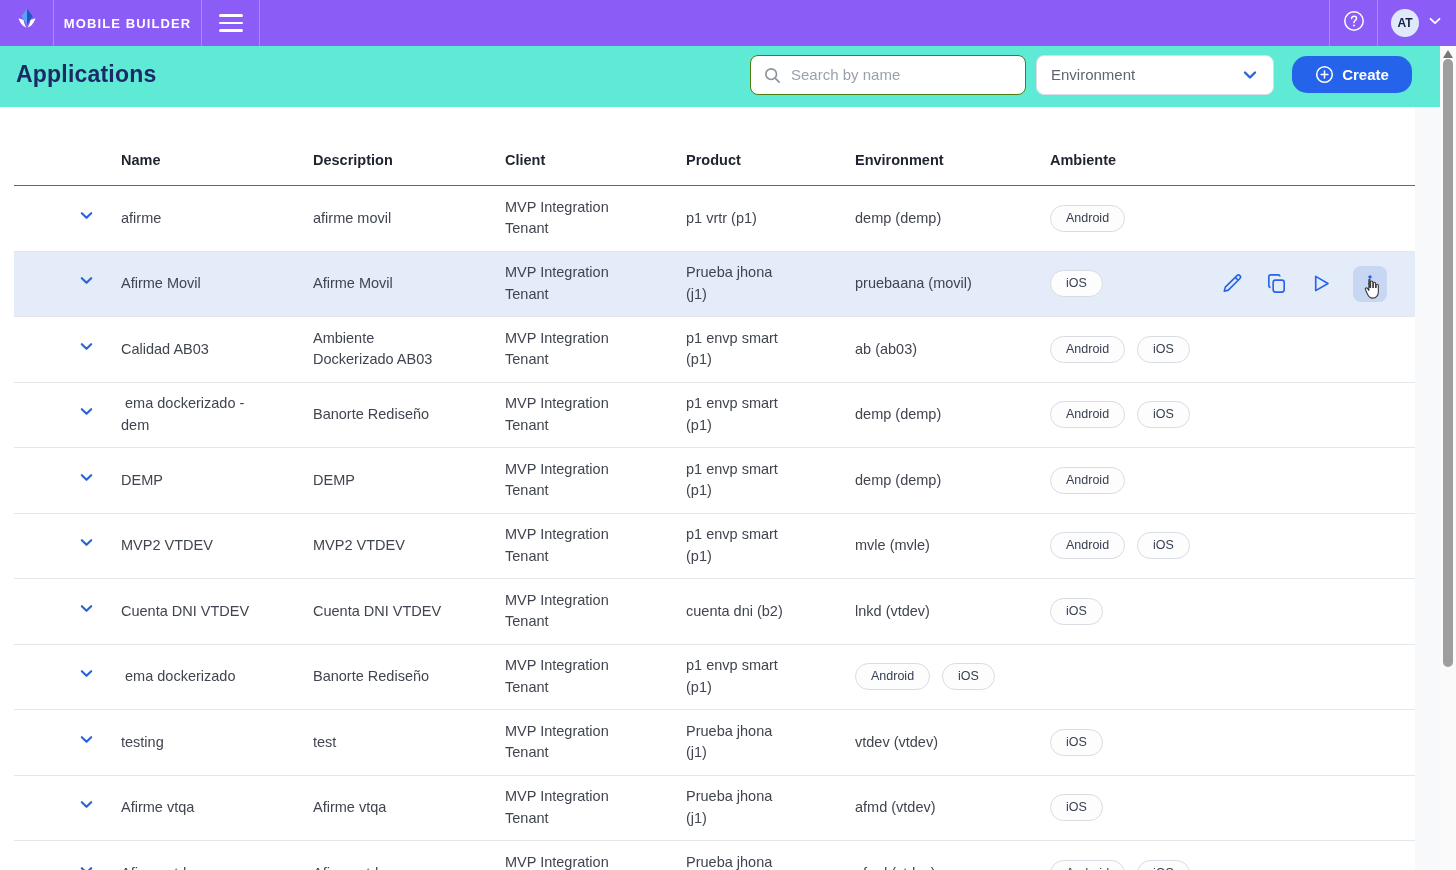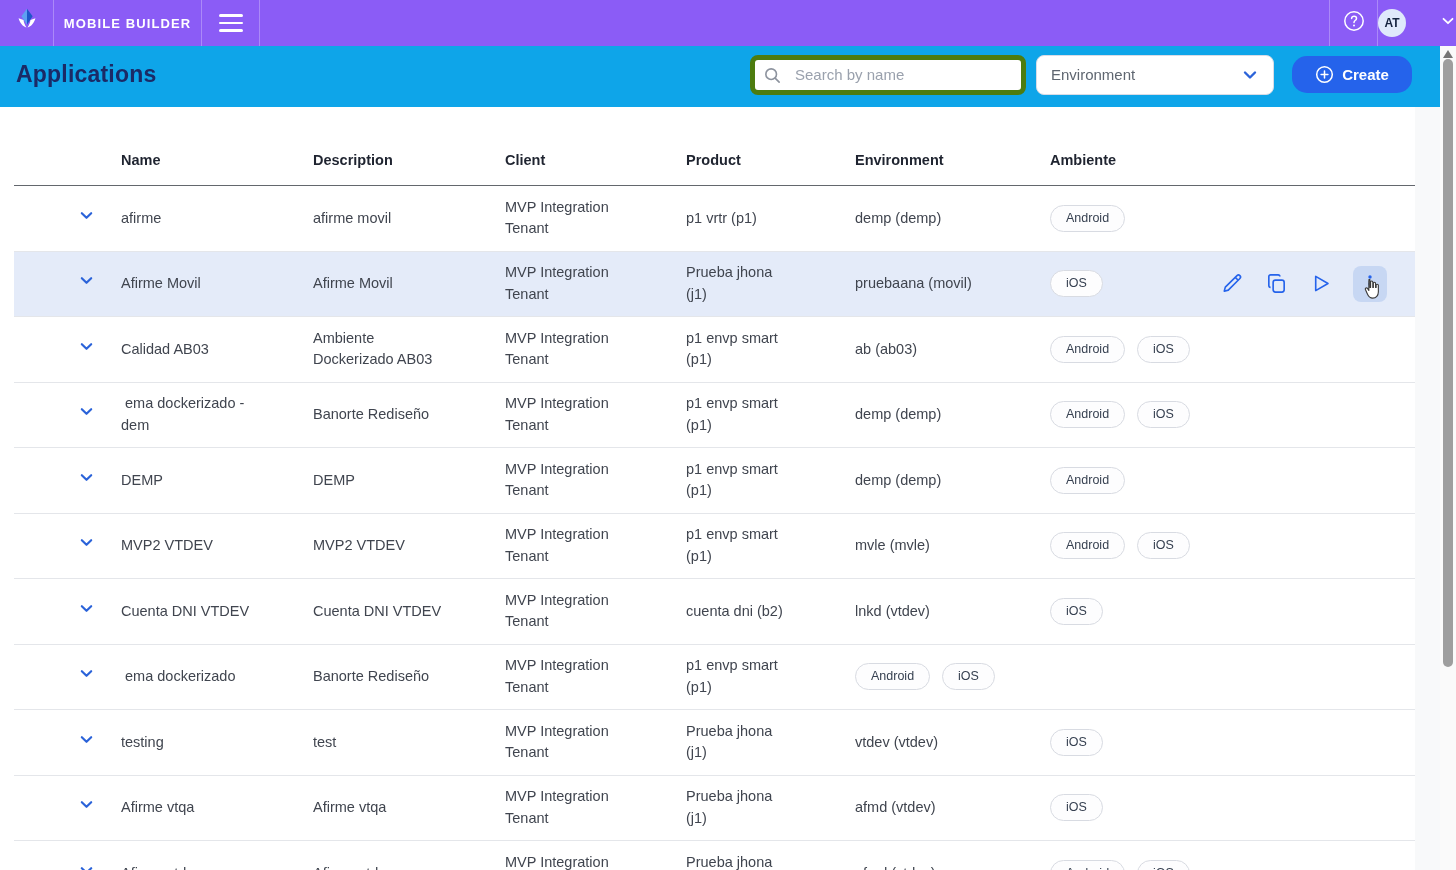--- a/index.html
+++ b/index.html
@@ -9,30 +9,30 @@
   
   .topbar { position:relative; height:46px; background:#8b5cf6; display:flex; align-items:stretch; z-index:5; }
   .tb-sec { display:flex; align-items:center; justify-content:center; border-right:1px solid rgba(255,255,255,.28); }
   .tb-logo { width:54px; cursor:pointer; }
   .tb-brand { width:148px; color:#ffffff; font-size:13px; font-weight:800; letter-spacing:1.1px; }
   .tb-burger { width:58px; cursor:pointer; }
   .burger { display:flex; flex-direction:column; gap:5px; }
   .burger span { display:block; width:24px; height:2.6px; background:#fff; border-radius:2px; }
   .tb-spacer { flex:1; border-right:1px solid rgba(255,255,255,.28); }
   .tb-help { width:48px; border-right:1px solid rgba(255,255,255,.28); cursor:pointer; }
-  .tb-account { width:78px; border-right:none; gap:8px; cursor:pointer;justify-content:space-between; }
+  .tb-account { width:78px; border-right:none; gap:8px; cursor:pointer; }
   .avatar { width:28px; height:28px; border-radius:50%; background:#dfe9fb; color:#14233f;
             font-size:12px; font-weight:700; display:flex; align-items:center; justify-content:center; }
 
   
-  .band { height:61px; background:#0ea5e9; display:flex; align-items:center; padding:0 44px 4px 16px; }
+  .band { height:61px; background:#5eead4; display:flex; align-items:center; padding:0 44px 4px 16px; }
   .page-title { color:#1b2a66; font-size:23px; font-weight:800; letter-spacing:.2px; }
   .band-controls { margin-left:auto; display:flex; align-items:center; }
   .search-box { position:relative; width:276px; height:40px; margin-right:10px; }
-  .search-box input { width:100%; height:100%; border:5px solid #4d7c0f; border-radius:8px;
+  .search-box input { width:100%; height:100%; border:1px solid #4d7c0f; border-radius:8px;
             padding:0 12px 0 40px; font-size:15px; color:#3c4250; background:#fff; outline:none;
             font-family:"Liberation Sans", sans-serif; }
   .search-box input::placeholder { color:#9aa1ad; }
   .search-glyph { position:absolute; left:13px; top:11px; }
   .env-select { width:238px; height:40px; margin-right:18px; background:#fff; border:1px solid #d8dce6;
             border-radius:8px; display:flex; align-items:center; padding:0 14px; cursor:pointer; }
   .env-select .lbl { color:#5f6670; font-size:15px; }
   .env-select svg { margin-left:auto; }
   .create-btn { width:120px; height:37px; background:#2563eb; border:none; border-radius:15px; color:#fff;
             font-size:15px; font-weight:700; display:flex; align-items:center; justify-content:center;

